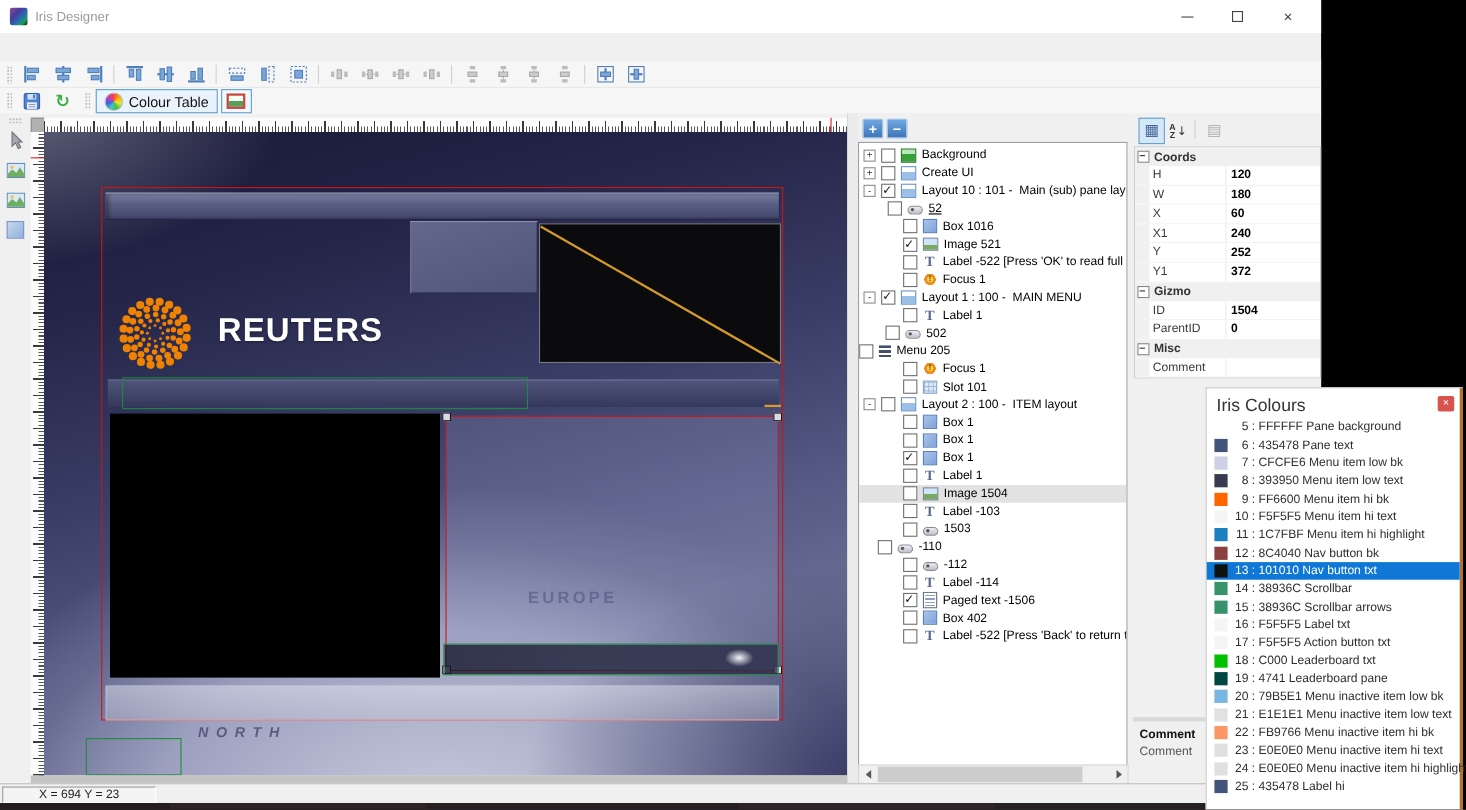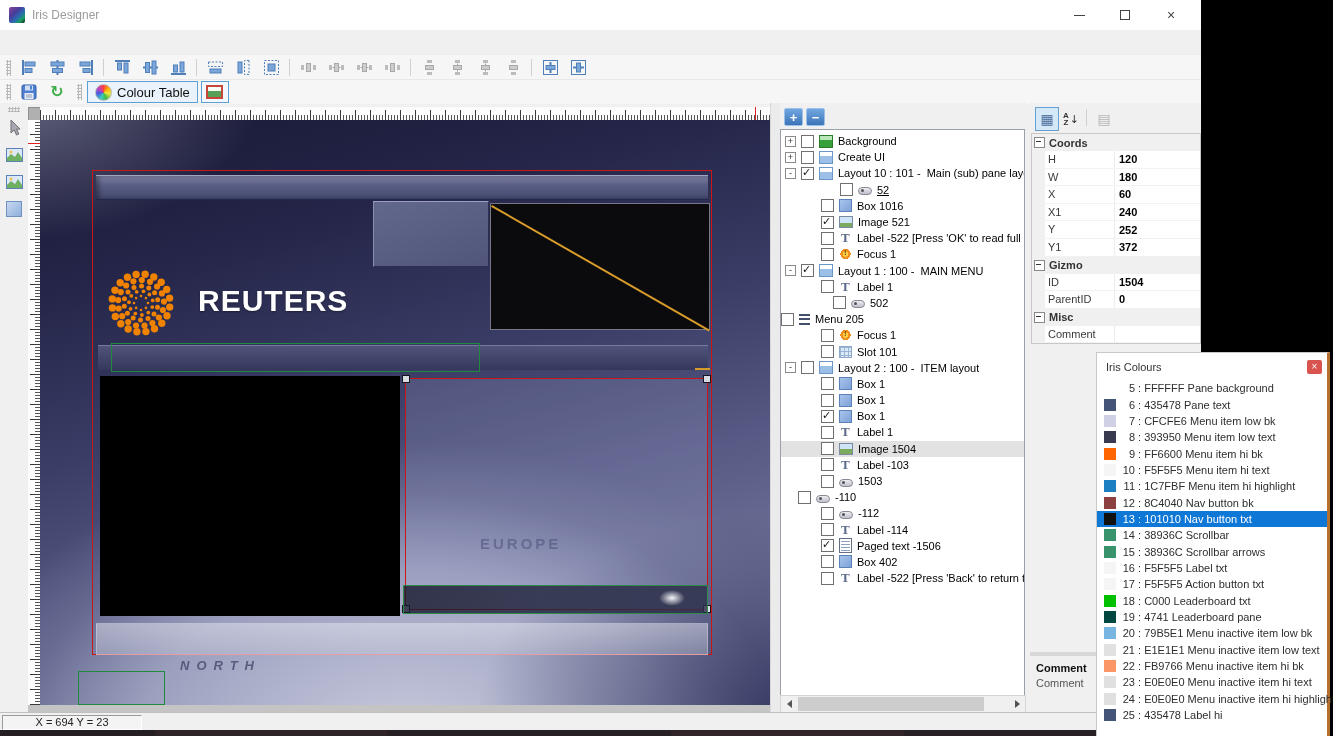--- a/index.html
+++ b/index.html
@@ -158,21 +158,21 @@
   
   .statusbar{position:absolute;left:0;top:712px;width:1201px;height:18px;background:#f0f0f0;border-top:1px solid #c0c0c0;}
   .status-panel{position:absolute;left:2px;top:2px;width:138px;height:13px;background:#f4f4f4;border:1px solid;
     border-color:#9a9a9a #fff #fff #9a9a9a;font-size:11px;color:#222;text-align:center;line-height:13px;white-space:pre;}
   .taskbar-strip{position:absolute;left:0;top:730px;width:1291px;height:6px;
     background:linear-gradient(90deg,#241e22 0 12%,#2e2327 12% 30%,#262024 30% 52%,#302428 52% 70%,#272125 70% 100%);}
 
   
   .palette{position:absolute;left:1096px;top:352px;width:230px;height:384px;background:#fff;
            border:1px solid #c8c8c8;border-right:3px solid #b5702f;}
-  .pal-title{position:absolute;left:9px;top:8px;font-size:11px;color:#333;}
+  .pal-title{position:absolute;left:9px;top:8px;font-size:16px;color:#333;}
   .pal-close{position:absolute;right:5px;top:7px;width:15px;height:14px;background:#d9534f;color:#fff;
              font-size:10px;line-height:14px;text-align:center;border-radius:2px;}
   .pal-list{position:absolute;left:0;top:27px;width:100%;}
   .prow{display:flex;align-items:center;height:16.35px;font-size:11px;color:#2e2e2e;padding-left:7px;white-space:pre;}
   .prow.selected{background:#0f78d7;color:#fff;}
   .pswatch{width:12px;height:12px;margin-right:5px;flex:none;}
   .pnum{width:14px;text-align:right;flex:none;}
 </style>
 </head>
 <body>
@@ -518,28 +518,28 @@
 
     <div class="splitter"></div>
 
     <div class="tree-panel">
       <button class="treebtn expand">+</button>
       <button class="treebtn collapse">−</button>
       <div class="tree-list" id="tree-list">
           <div class="trow" style="padding-left: 4px;"><span class="texp">+</span><span class="tchk"></span><span class="ticn ticn-background"></span><span class="tlabel">Background</span></div>
           <div class="trow" style="padding-left: 4px;"><span class="texp">+</span><span class="tchk"></span><span class="ticn ticn-layout"></span><span class="tlabel">Create UI</span></div>
           <div class="trow" style="padding-left: 4px;"><span class="texp">-</span><span class="tchk checked"></span><span class="ticn ticn-layout"></span><span class="tlabel">Layout 10 : 101 -  Main (sub) pane layout</span></div>
-          <div class="trow" style="padding-left: 59px; text-decoration: underline;"><span class="tchk"></span><span class="ticn ticn-slider"></span><span class="tlabel">52</span></div>
+          <div class="trow" style="padding-left: 26px; text-decoration: underline;"><span class="tchk"></span><span class="ticn ticn-slider"></span><span class="tlabel">52</span></div>
           <div class="trow" style="padding-left: 40px;"><span class="tchk"></span><span class="ticn ticn-box"></span><span class="tlabel">Box 1016</span></div>
           <div class="trow" style="padding-left: 40px;"><span class="tchk checked"></span><span class="ticn ticn-image"></span><span class="tlabel">Image 521</span></div>
           <div class="trow" style="padding-left: 40px;"><span class="tchk"></span><span class="ticn ticn-label"></span><span class="tlabel">Label -522 [Press 'OK' to read full sto</span></div>
           <div class="trow" style="padding-left: 40px;"><span class="tchk"></span><span class="ticn ticn-focus"></span><span class="tlabel">Focus 1</span></div>
           <div class="trow" style="padding-left: 4px;"><span class="texp">-</span><span class="tchk checked"></span><span class="ticn ticn-layout"></span><span class="tlabel">Layout 1 : 100 -  MAIN MENU</span></div>
           <div class="trow" style="padding-left: 40px;"><span class="tchk"></span><span class="ticn ticn-label"></span><span class="tlabel">Label 1</span></div>
-          <div class="trow" style="padding-left: 52px;"><span class="tchk"></span><span class="ticn ticn-slider"></span><span class="tlabel">502</span></div>
+          <div class="trow" style="padding-left: 24px;"><span class="tchk"></span><span class="ticn ticn-slider"></span><span class="tlabel">502</span></div>
           <div class="trow" style=""><span class="tchk"></span><span class="ticn ticn-menu"></span><span class="tlabel">Menu 205</span></div>
           <div class="trow" style="padding-left: 40px;"><span class="tchk"></span><span class="ticn ticn-focus"></span><span class="tlabel">Focus 1</span></div>
           <div class="trow" style="padding-left: 40px;"><span class="tchk"></span><span class="ticn ticn-slot"></span><span class="tlabel">Slot 101</span></div>
           <div class="trow" style="padding-left: 4px;"><span class="texp">-</span><span class="tchk"></span><span class="ticn ticn-layout"></span><span class="tlabel">Layout 2 : 100 -  ITEM layout</span></div>
           <div class="trow" style="padding-left: 40px;"><span class="tchk"></span><span class="ticn ticn-box"></span><span class="tlabel">Box 1</span></div>
           <div class="trow" style="padding-left: 40px;"><span class="tchk"></span><span class="ticn ticn-box"></span><span class="tlabel">Box 1</span></div>
           <div class="trow" style="padding-left: 40px;"><span class="tchk checked"></span><span class="ticn ticn-box"></span><span class="tlabel">Box 1</span></div>
           <div class="trow" style="padding-left: 40px;"><span class="tchk"></span><span class="ticn ticn-label"></span><span class="tlabel">Label 1</span></div>
           <div class="trow selected" style="padding-left: 40px;"><span class="tchk"></span><span class="ticn ticn-image"></span><span class="tlabel">Image 1504</span></div>
           <div class="trow" style="padding-left: 40px;"><span class="tchk"></span><span class="ticn ticn-label"></span><span class="tlabel">Label -103</span></div>

